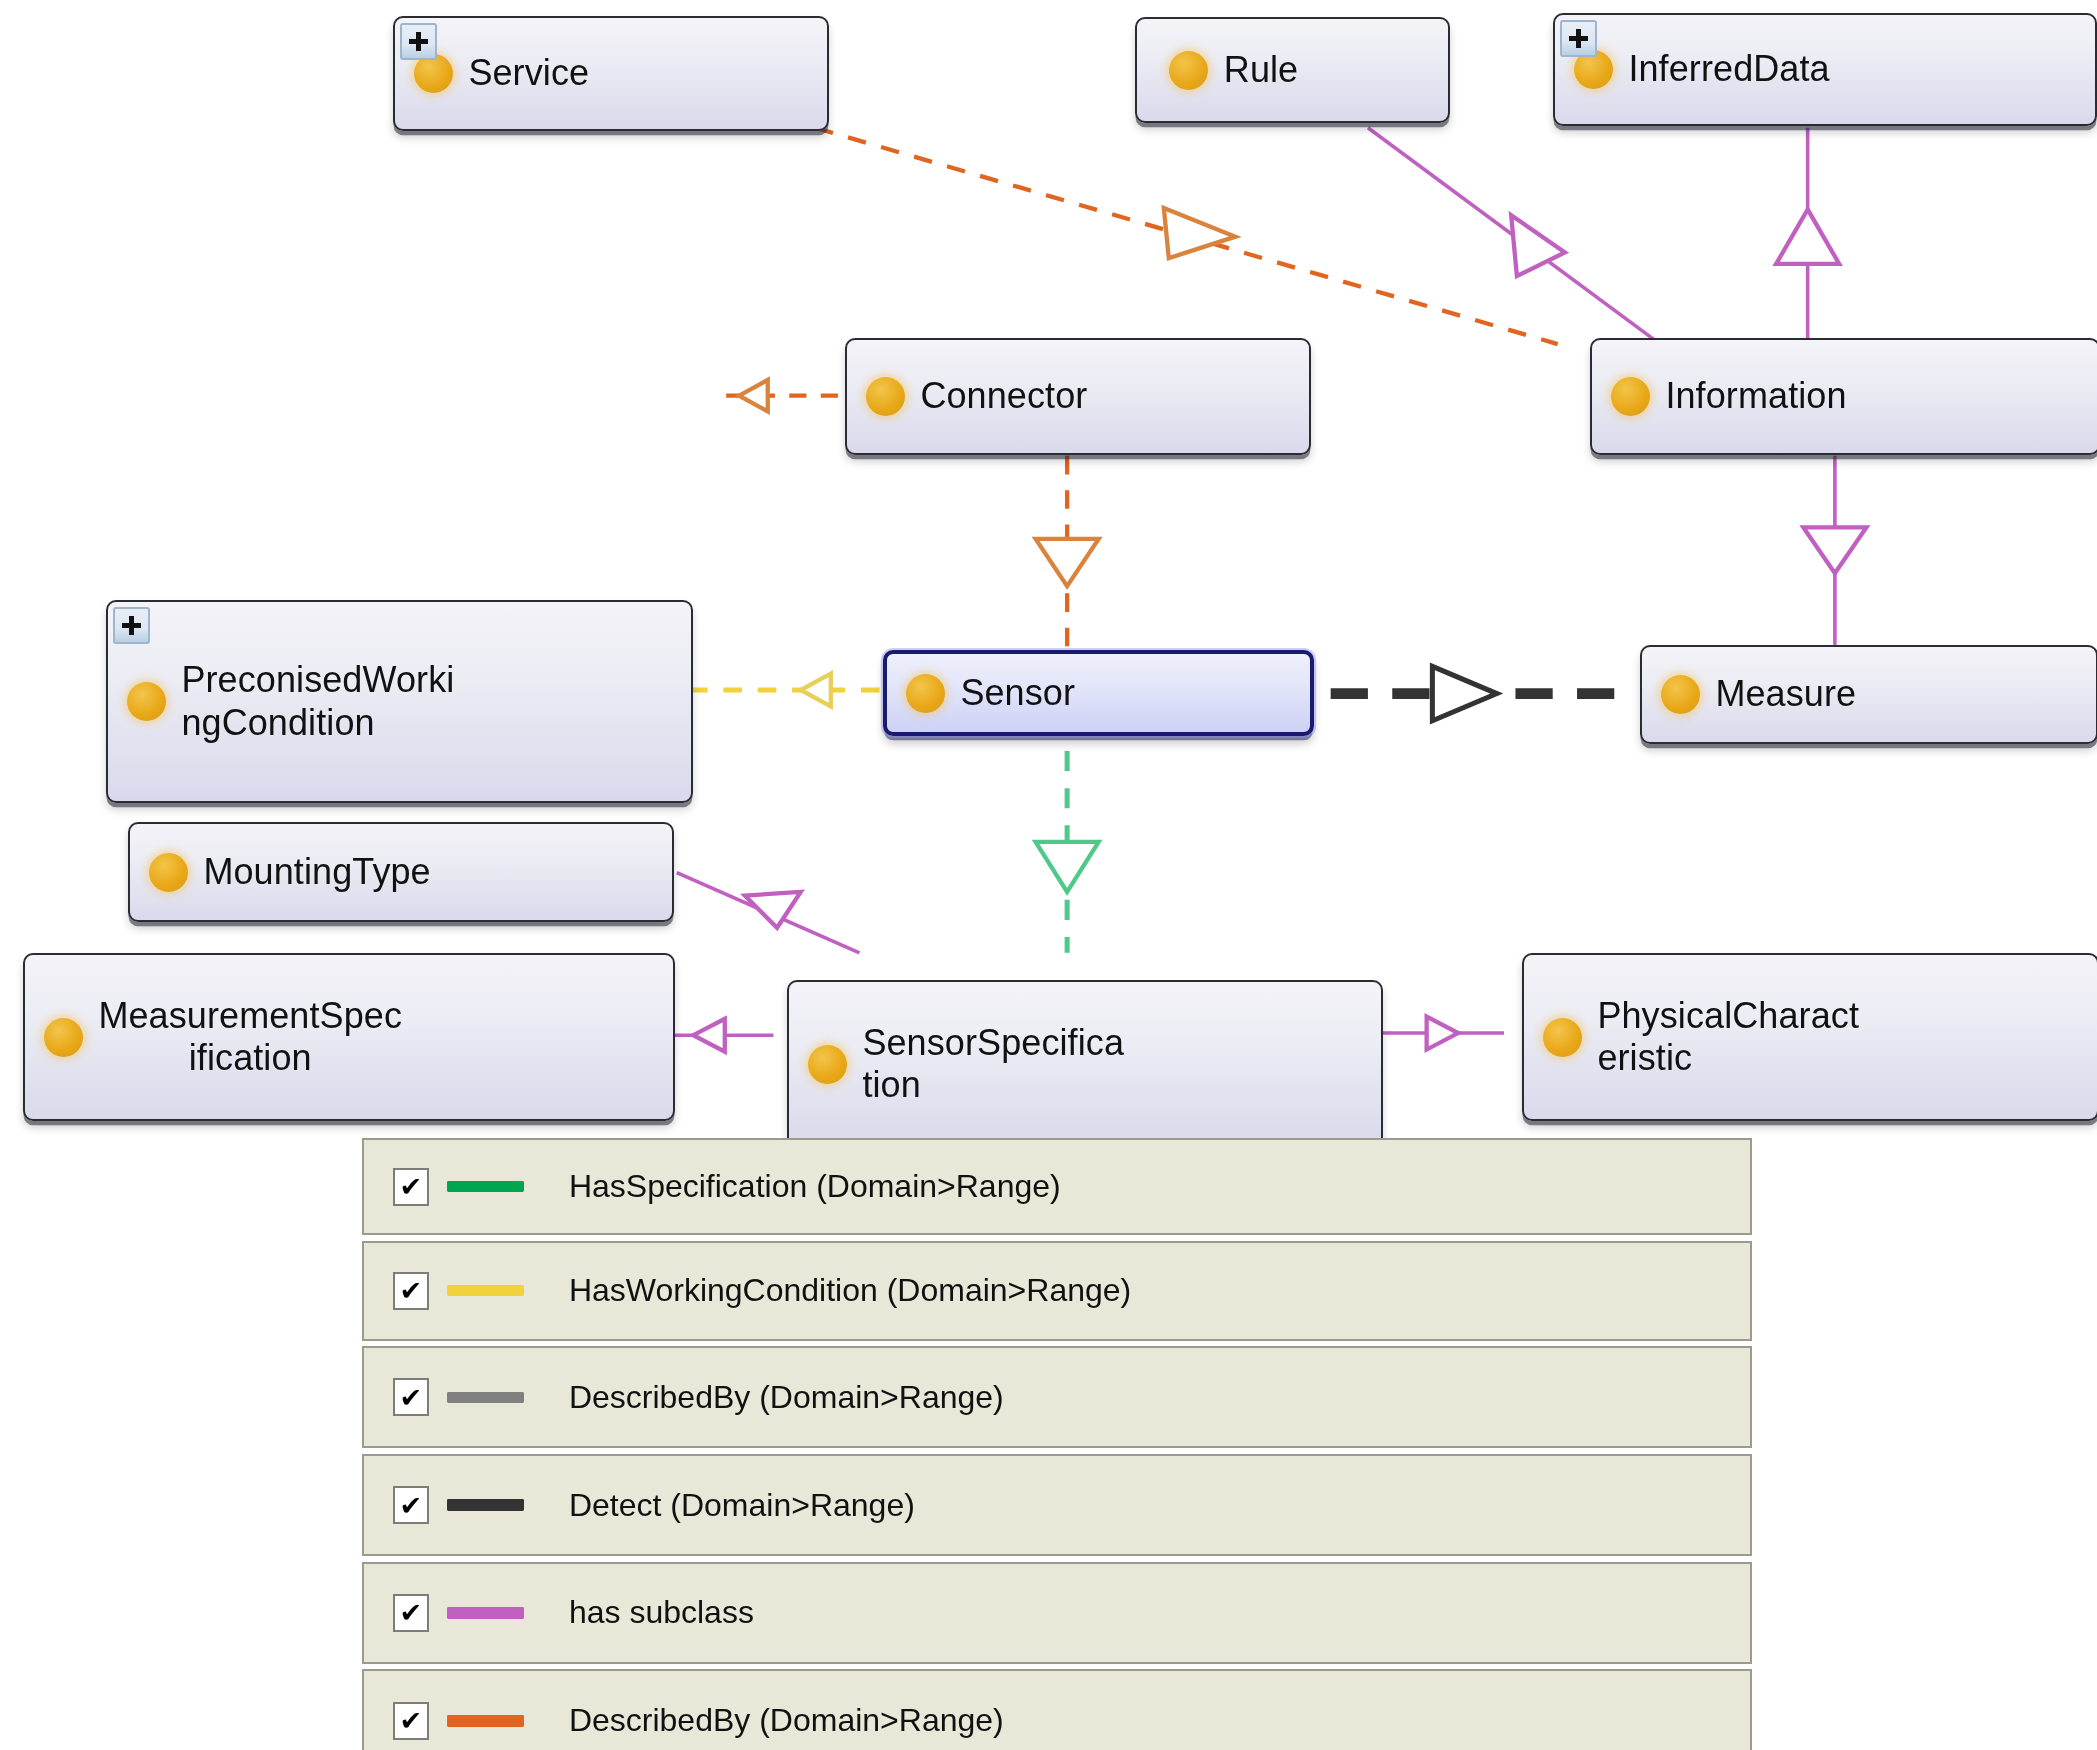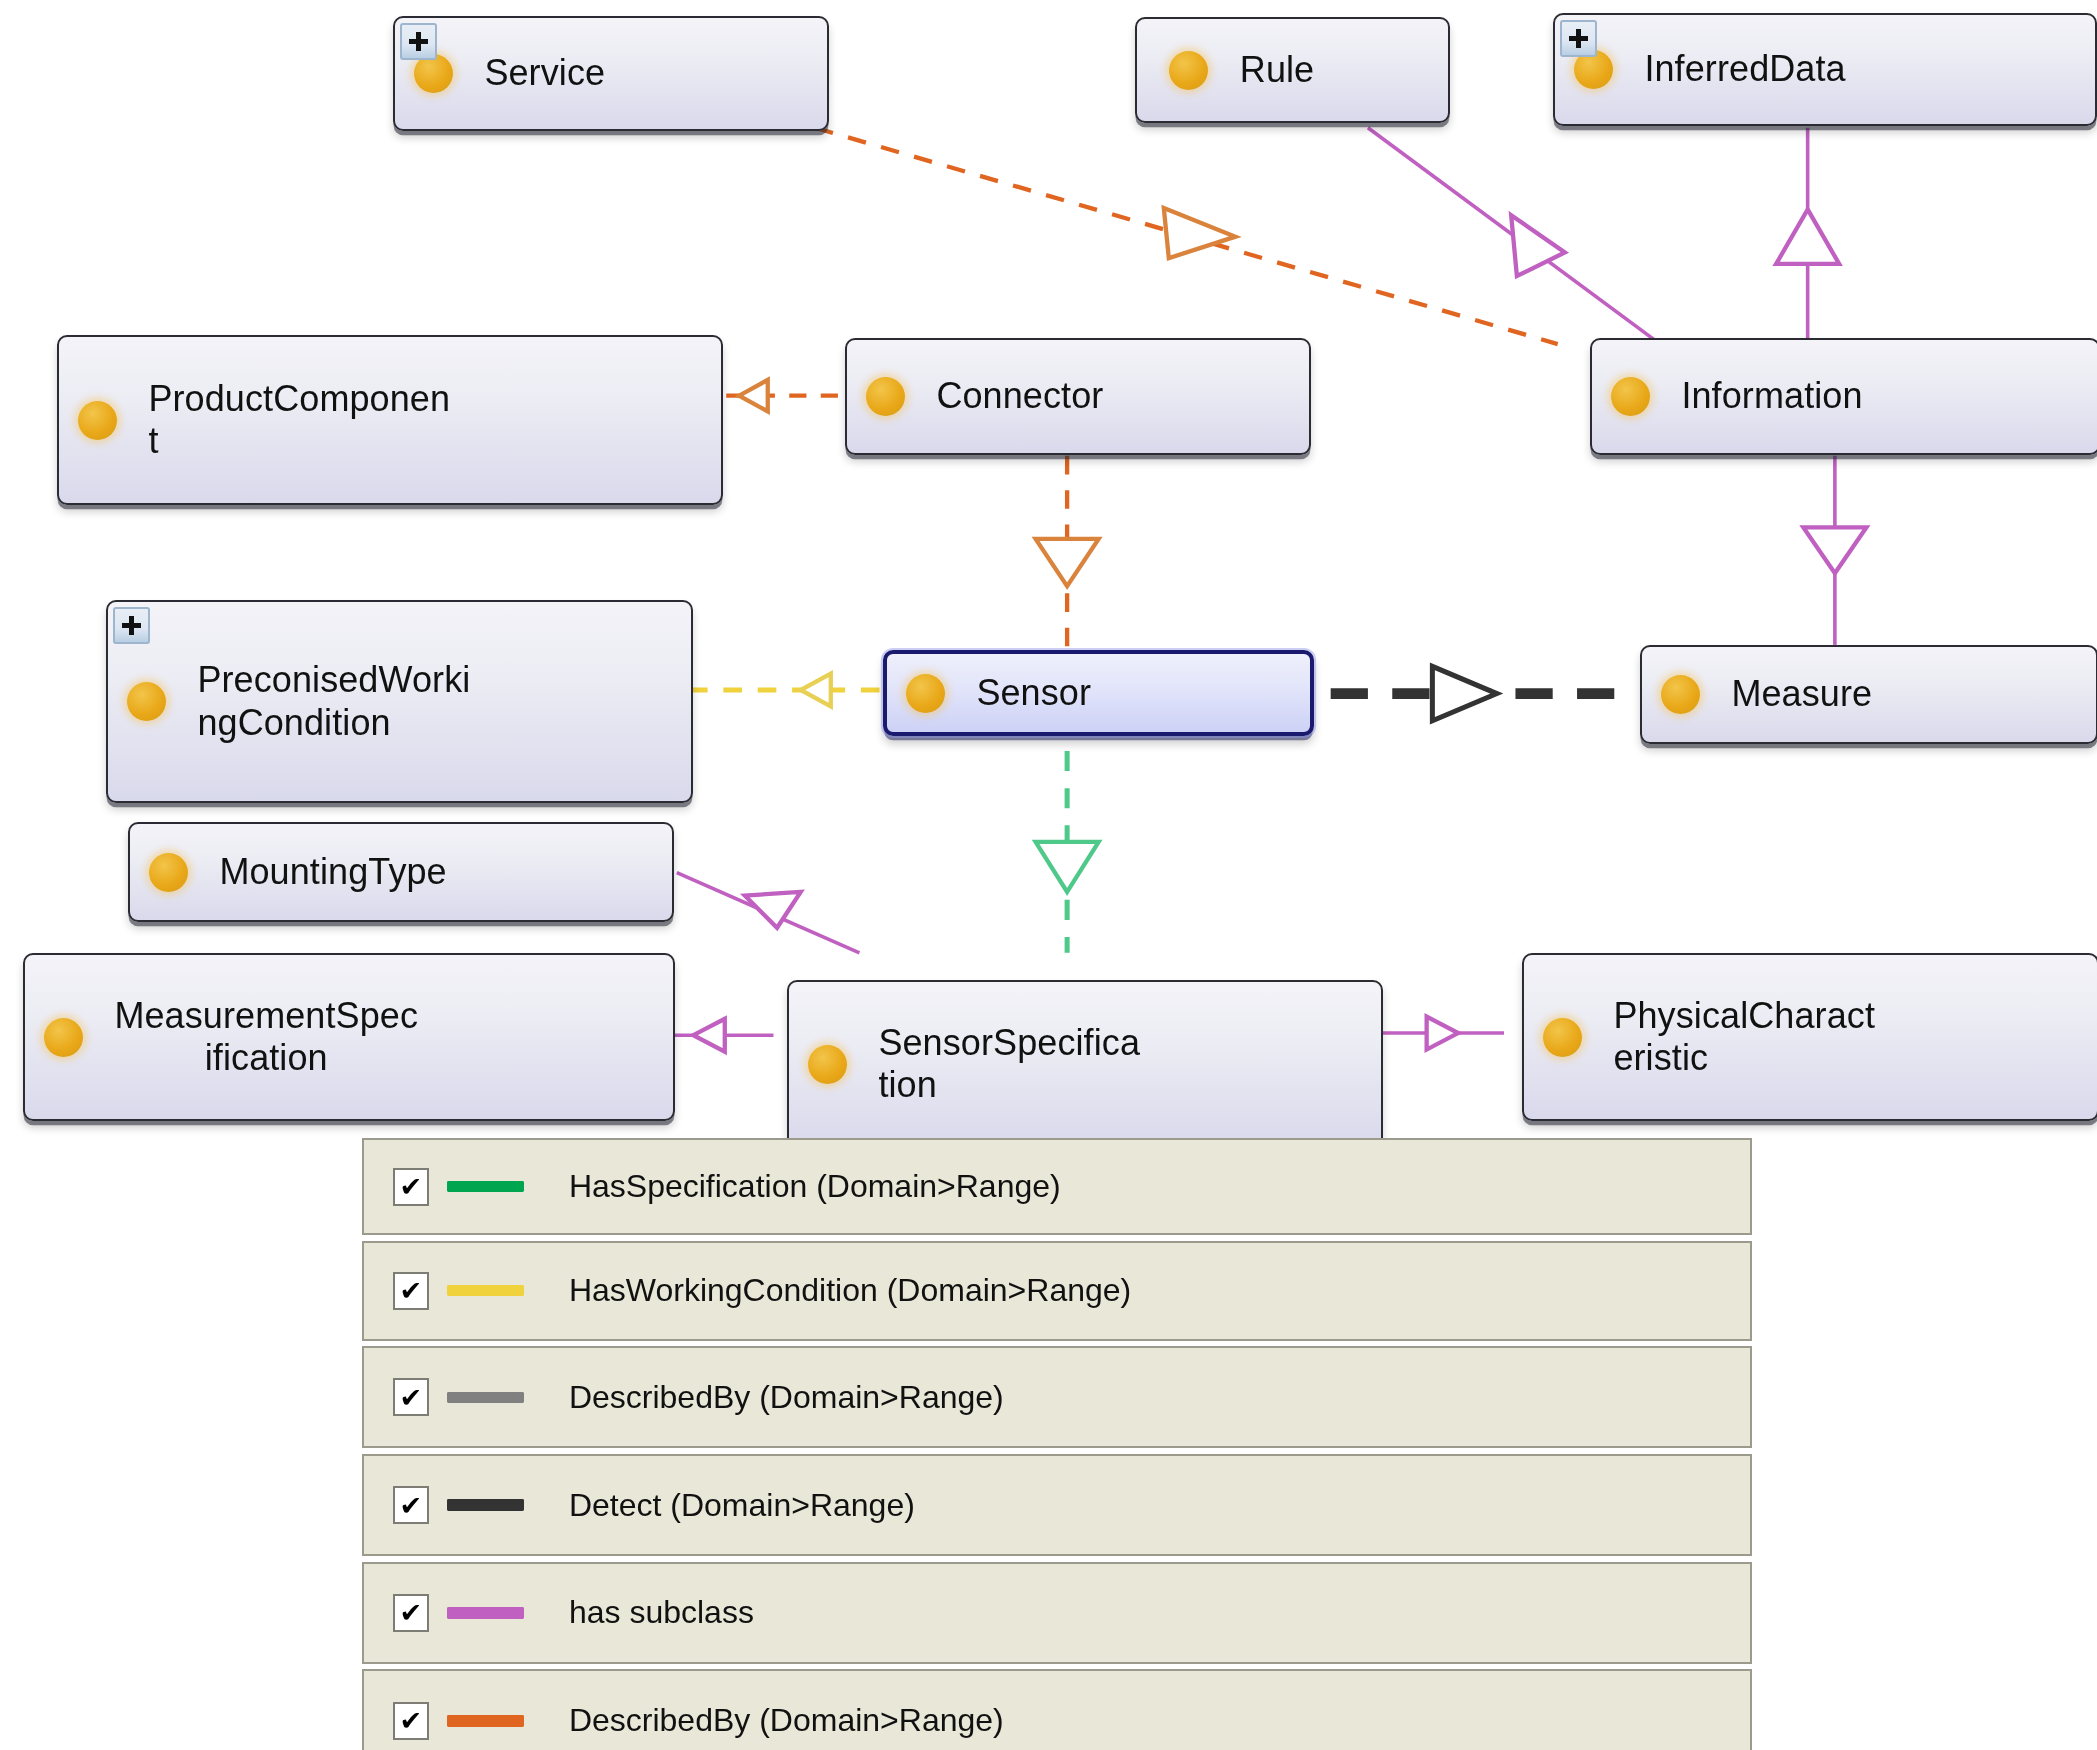--- a/index.html
+++ b/index.html
@@ -11,21 +11,20 @@
   .node{
     position:absolute;
     box-sizing:border-box;
     border:2.1px solid #2b2b33;
     border-radius:10px;
     background:linear-gradient(180deg,#f3f3f8 0%,#ececf4 38%,#d9d9ec 100%);
     box-shadow:0 5px 0 -0.7px rgba(40,40,55,.55), 0 6.4px 8.6px rgba(0,0,0,.18);
     display:flex;align-items:center;
     padding:0 13px 0 18.6px;
     z-index:5;
-    gap:16px;
   }
   .node .dot{
     width:39px;height:39px;border-radius:50%;
     background:radial-gradient(circle at 38% 32%,#f2c54a 0%,#e9a819 55%,#d89a10 100%);
     box-shadow:0 0 7.2px 3.6px rgba(247,196,85,.45);
     flex:0 0 auto;margin-right:15.8px;
   }
   .node .label{
     font-size:36px;color:#111;line-height:1.17;letter-spacing:0.1px;
     white-space:pre-line;
@@ -164,25 +163,20 @@
   </div>
 
   <div class="node" style="left:1553px;top:13px;width:544px;height:113px;">
     <span class="plus">
         <i></i>
       </span>
     <span class="dot"></span>
     <span class="label">InferredData</span>
   </div>
 
-  <div class="node" style="left:57px;top:335px;width:666px;height:170px;">
-    <span class="dot"></span>
-    <span class="label">ProductComponen
-t</span>
-  </div>
 
   <div class="node" style="left:845px;top:338px;width:466px;height:117px;">
     <span class="dot"></span>
     <span class="label">Connector</span>
   </div>
 
   <div class="node" style="left:1590px;top:338px;width:510px;height:117px;">
     <span class="dot"></span>
     <span class="label">Information</span>
   </div>

